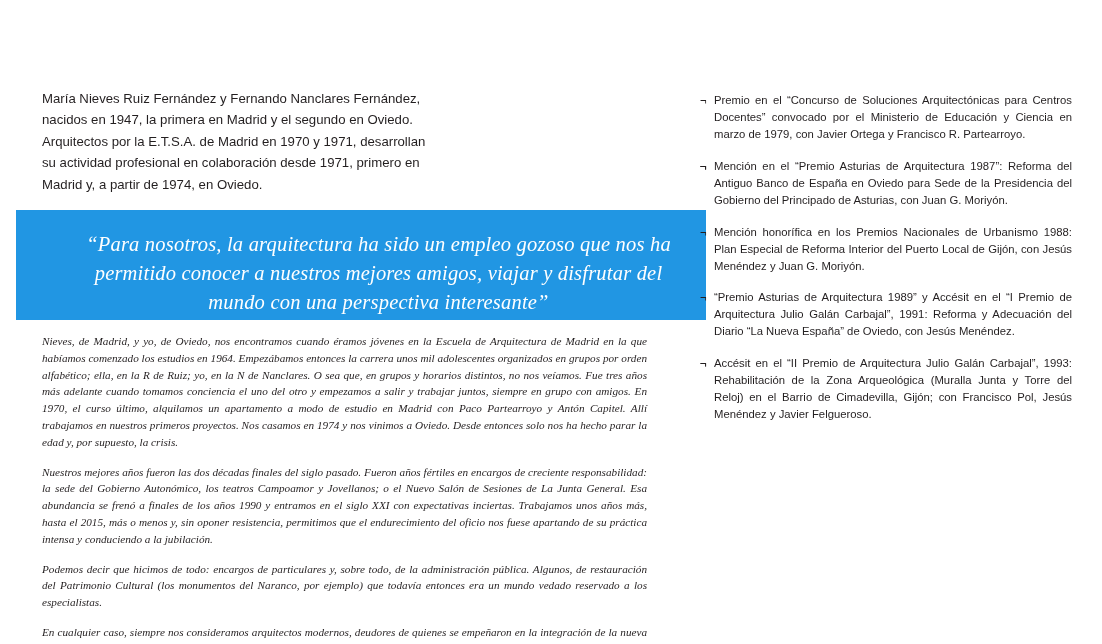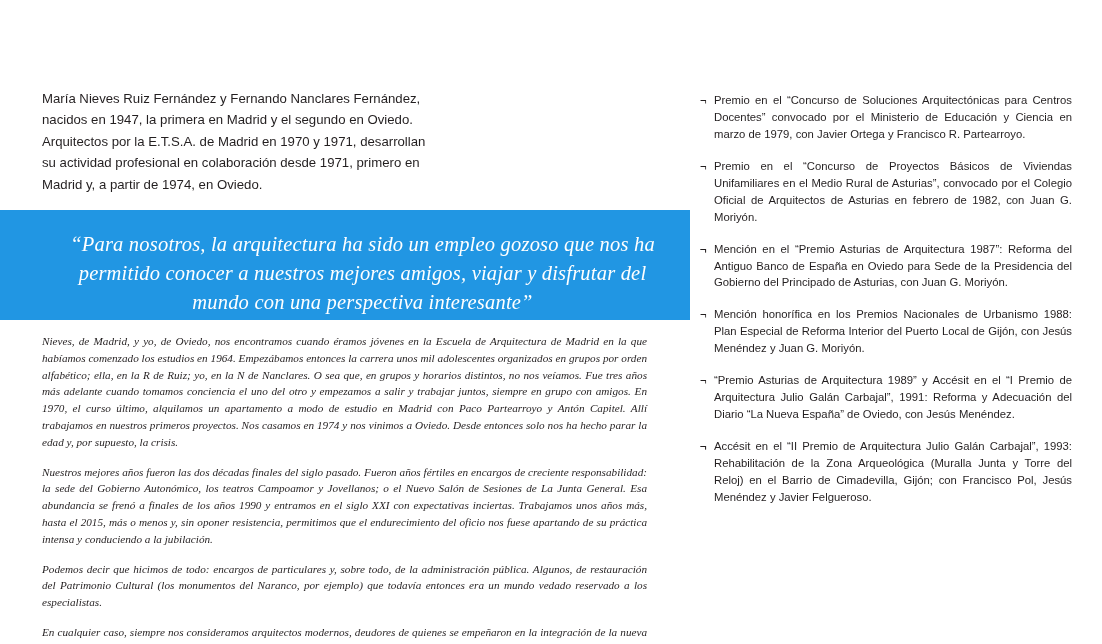--- a/index.html
+++ b/index.html
@@ -37,21 +37,21 @@
     top: 88px;
     width: 400px;
     font-family: "Liberation Sans", sans-serif;
     font-size: 13.2px;
     line-height: 1.62;
     color: #231f20;
   }
 
   .quote-band {
     position: absolute;
-    left: 0px;
+    left: 16px;
     top: 210px;
     width: 690px;
     height: 110px;
     background: #2196e3;
   }
   .quote-text {
     position: absolute;
     left: 70px;
     top: 20px;
     width: 585px;
@@ -130,21 +130,20 @@
 
   </div>
 
   <div class="right-col">
     <div class="award">
       <span class="dash">¬</span>
       <span>Premio en el “Concurso de Soluciones Arquitectónicas para Centros Docentes” convocado por el Ministerio de Educación y Ciencia en marzo de 1979, con Javier Ortega y Francisco R.  Partearroyo.</span>
     </div>
     <div class="award">
       <span class="dash">¬</span>
-      <span>Premio en el “Concurso de Proyectos Básicos de Viviendas Unifamiliares en el Medio Rural de Asturias”, convocado por el Colegio Oficial de Arquitectos de Asturias en febrero de 1982, con Juan G. Moriyón.</span>
     </div>
     <div class="award">
       <span class="dash">¬</span>
     </div>
     <div class="award">
       <span class="dash">¬</span>
       <span>Mención en el “Premio Asturias de Arquitectura 1987”: Reforma del Antiguo Banco de España en  Oviedo para Sede de la Presidencia del Gobierno del Principado de Asturias, con Juan G. Moriyón.</span>
     </div>
     <div class="award">
       <span class="dash">¬</span>

